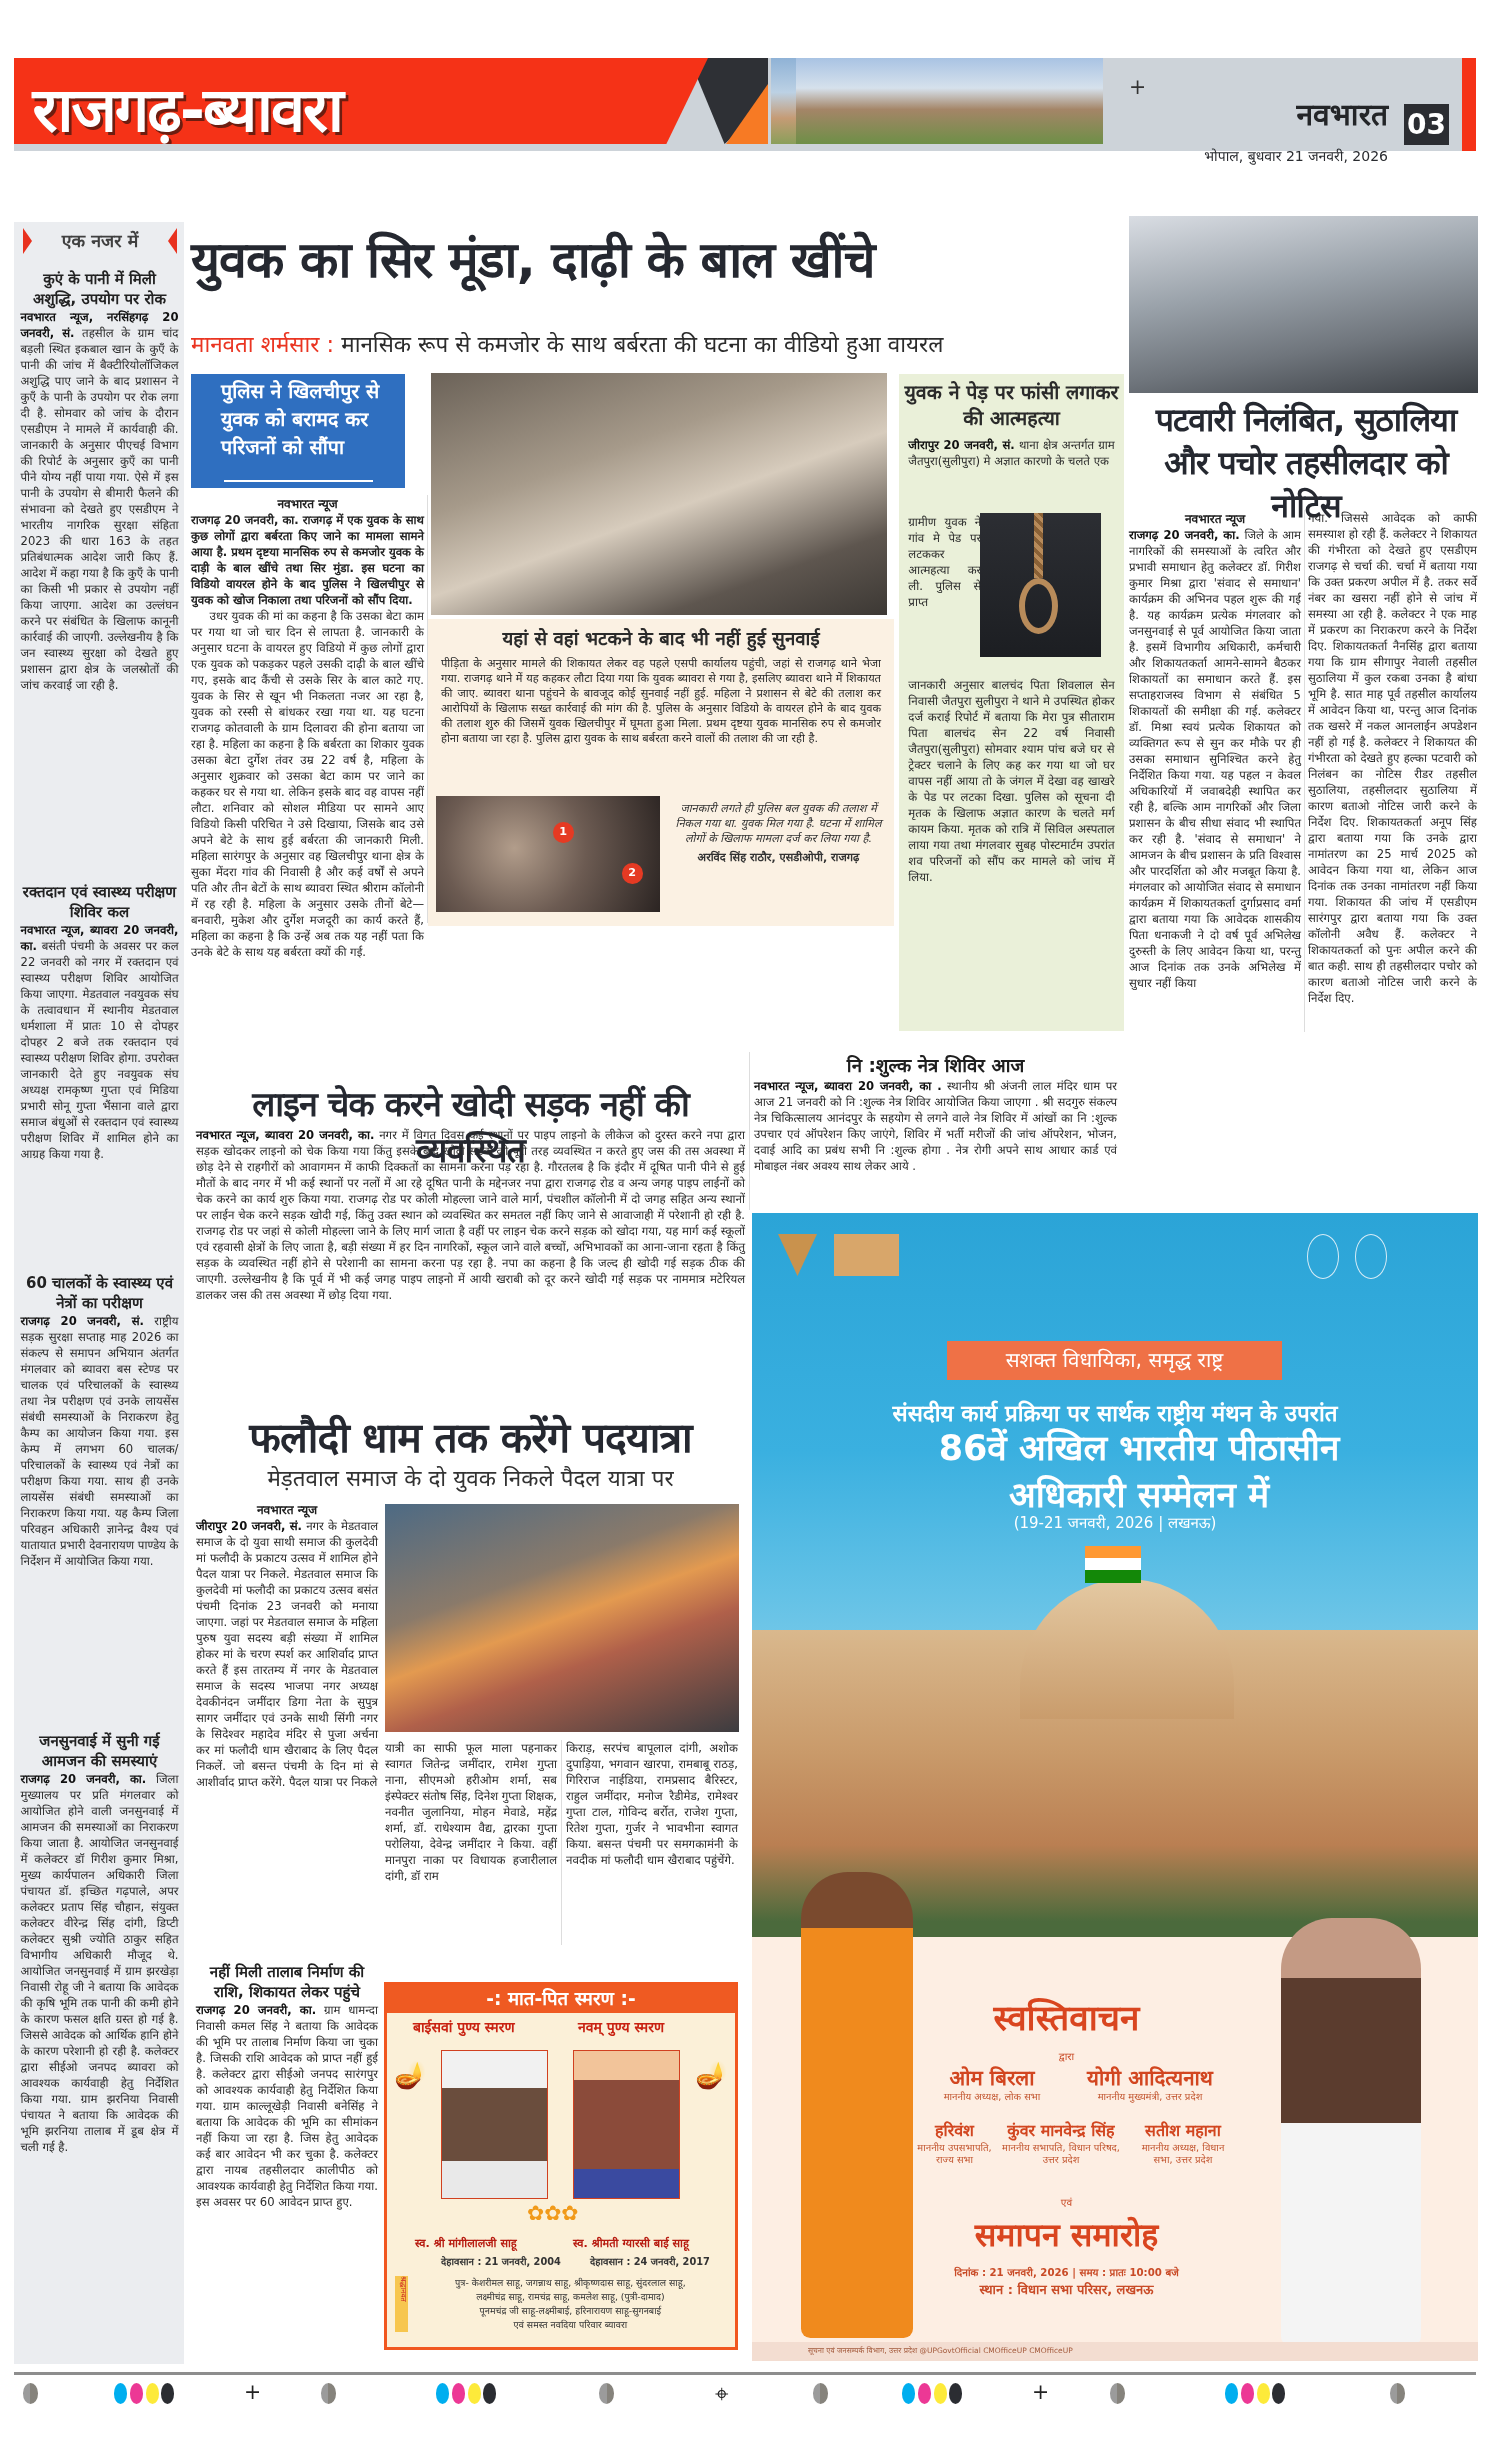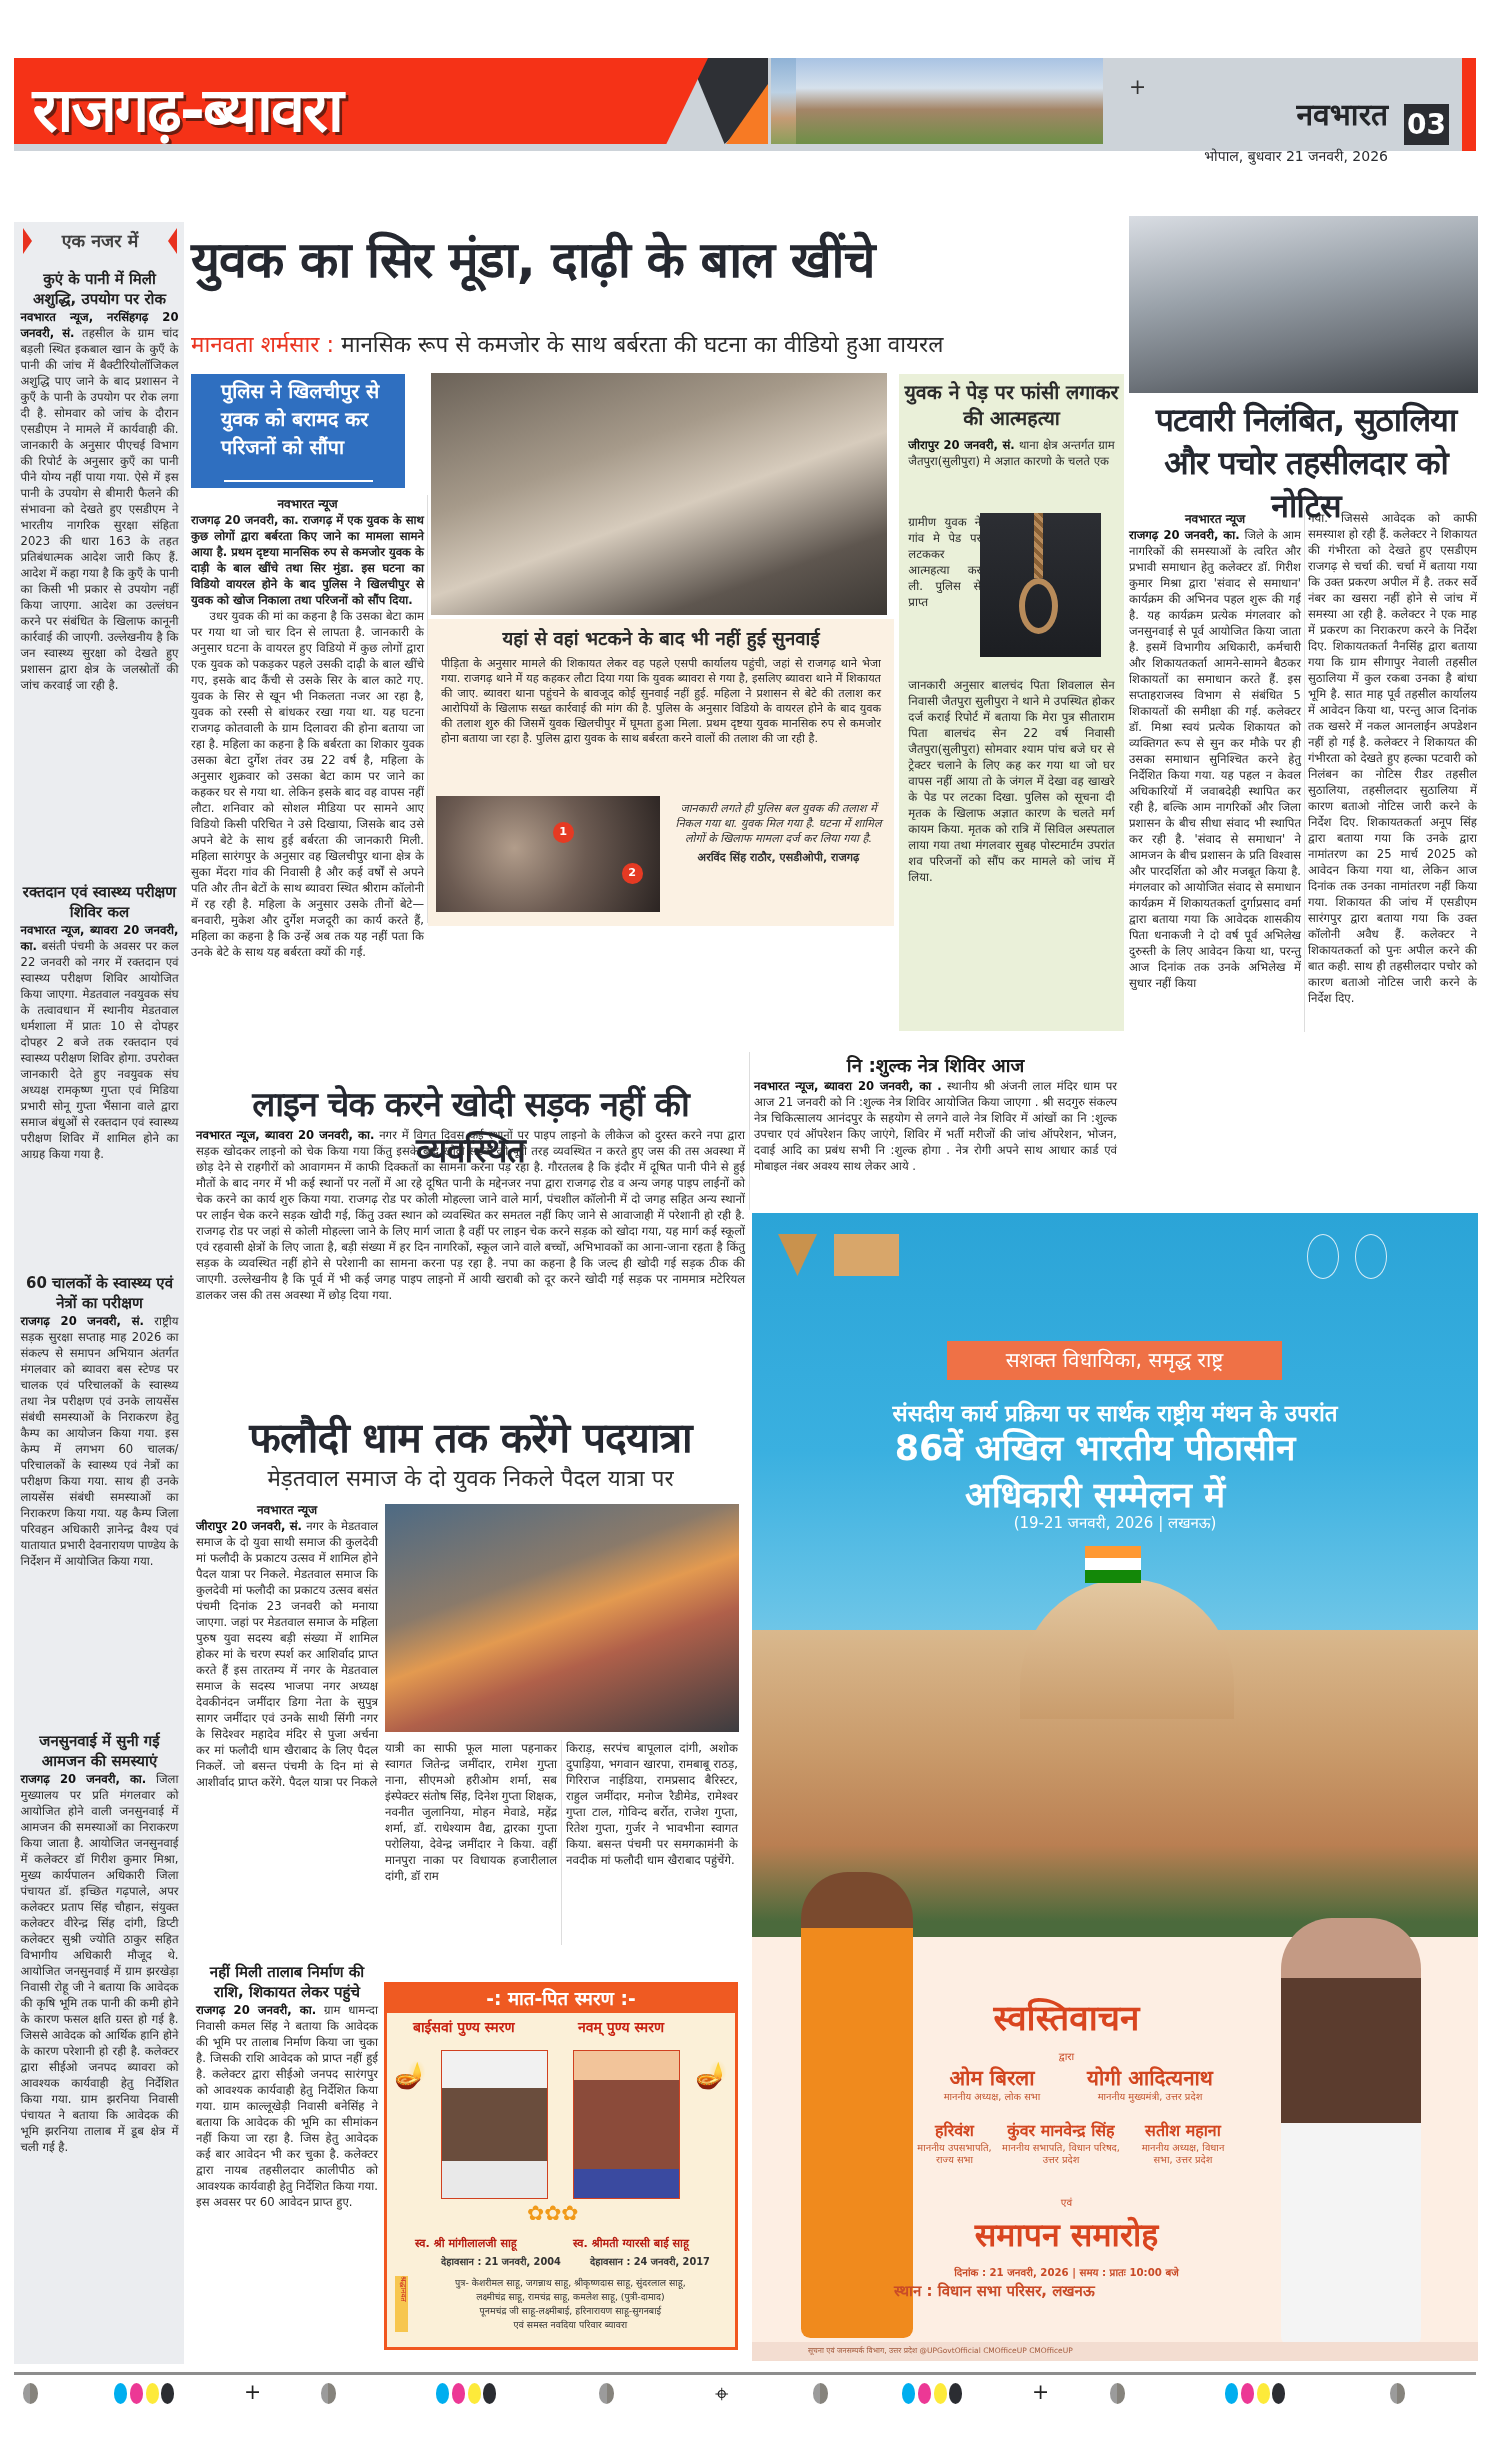--- a/index.html
+++ b/index.html
@@ -75,34 +75,34 @@
   #memorial .fam { position:absolute; left:28px; right:9.3px; top:291px; font-size:9.3px; line-height:14px; color:#333; text-align:center; }
 
   
   #ad { left: 752px; top: 1213px; width: 726px; height: 1147px; background: #fff4ec; overflow: hidden; }
   #ad-sky { left: 752px; top: 1213px; width: 726px; height: 596px; background: linear-gradient(180deg,#2ba4d7 0%,#3ab0e0 40%,#7fcdea 80%,#c8e6ef 100%); }
   #ad-building { left: 752px; top: 1630px; width: 726px; height: 307px; background: linear-gradient(180deg,#d9b88d 0%,#c99a6a 40%,#ba7f52 70%,#4b6a3c 95%); }
   #ad-dome { left: 1020px; top: 1579px; width: 214px; height: 140px; border-radius: 107px 107px 0 0; background: linear-gradient(180deg,#e4c9a2 0%,#c99c6c 100%); }
   #ad-flag { left: 1085px; top: 1546px; width: 56px; height: 37px; background: linear-gradient(180deg,#ff9933 0 33%,#fff 33% 66%,#138808 66% 100%); }
   #ad-pill { left: 947px; top: 1341px; width: 335px; height: 39px; background: #ef7146; color:#fff; font-size: 20.5px; text-align: center; line-height: 39px; }
   #ad-line1 { left: 752px; top: 1397px; width: 726px; text-align:center; font-size: 22.4px; font-weight: bold; color: #fff; }
-  #ad-line2 { left: 752px; top: 1425px; width: 686px; text-align:center; font-size: 35px; line-height: 47px; font-weight: bold; color: #fff; }
+  #ad-line2 { left: 796px; top: 1425px; width: 686px; text-align:center; font-size: 35px; line-height: 47px; font-weight: bold; color: #fff; }
   #ad-dates { left: 752px; top: 1512px; width: 726px; text-align:center; font-size: 15px; color: #fff; }
   #ad-logo-l { left: 778px; top: 1234px; width: 39px; height: 42px; background: #c9924d; clip-path: polygon(0 0,100% 0,50% 100%); }
   #ad-logo-l2 { left: 834px; top: 1234px; width: 65px; height: 42px; background: #d8a66a; }
   #ad-logo-r1 { left: 1307px; top: 1234px; width: 32px; height: 45px; border-radius: 50%; border: 1.9px solid #d7ecf6; }
   #ad-logo-r2 { left: 1355px; top: 1234px; width: 32px; height: 45px; border-radius: 50%; border: 1.9px solid #d7ecf6; }
   #ad-swasti { left: 894px; top: 1993px; width: 345px; text-align:center; font-size: 35px; font-weight: bold; color: #d9451f; }
   #ad-dwara { left: 894px; top: 2049px; width: 345px; text-align:center; font-size: 10.2px; color: #c94b27; }
   .ad-nm { position:absolute; font-weight:bold; color:#d24620; text-align:center; }
   .ad-rl { position:absolute; font-size: 9.8px; color:#c35630; text-align:center; line-height:12px; }
   #ad-evam { left: 894px; top: 2195px; width: 345px; text-align:center; font-size: 10.2px; color:#c94b27; }
   #ad-samapan { left: 894px; top: 2212px; width: 345px; text-align:center; font-size: 32px; font-weight: bold; color: #d9451f; }
   #ad-when { left: 894px; top: 2265px; width: 345px; text-align:center; font-size: 10.2px; font-weight:bold; color: #c94b27; }
-  #ad-where { left: 894px; top: 2280px; width: 345px; text-align:left; font-size: 15px; font-weight:bold; color: #c94b27; }
+  #ad-where { left: 894px; top: 2280px; width: 345px; text-align:center; font-size: 13px; font-weight:bold; color: #c94b27; }
   #ad-yogi { left: 801px; top: 1872px; width: 112px; height: 466px; background: linear-gradient(180deg,#7a4a2e 0 12%,#f08a1d 12% 100%); border-radius: 47px 47px 9.3px 9.3px; }
   #ad-modi { left: 1281px; top: 1918px; width: 140px; height: 428px; background: linear-gradient(180deg,#c49a84 0 14%,#5b3c2e 14% 48%,#f4f4f4 48% 100%); border-radius: 51px 51px 9.3px 9.3px; }
   #ad-footer { left: 752px; top: 2342px; width: 726px; height: 18.6px; background: #f3ddd1; font-size: 7.5px; color: #a45b3d; line-height: 18.6px; padding-left: 56px; }
 
   
   #bottom-rule { left: 14px; top: 2372px; width: 1462px; height: 2.8px; background: #8d8d8d; }
   .reg { position:absolute; top:2383px; display:flex; gap:2.8px; }
   .dot { width:13px; height:20.5px; border-radius:50%; }
   .gray { width:15px; height:20.5px; border-radius:50%; background: linear-gradient(90deg,#9b9b9b 50%,#86837c 50%); }
   .cross { position:absolute; top:2380px; font-size: 20.5px; color:#222; }

